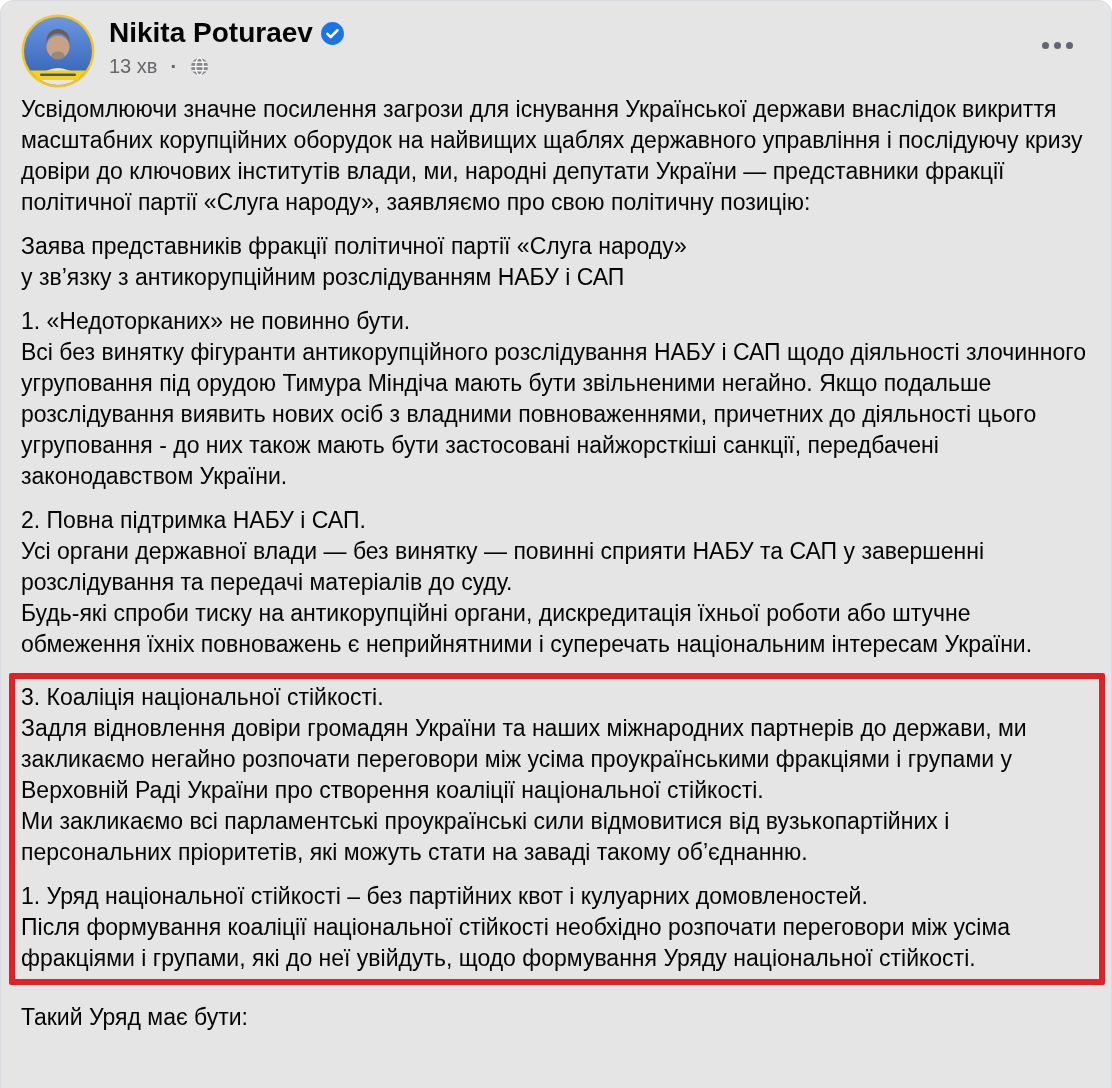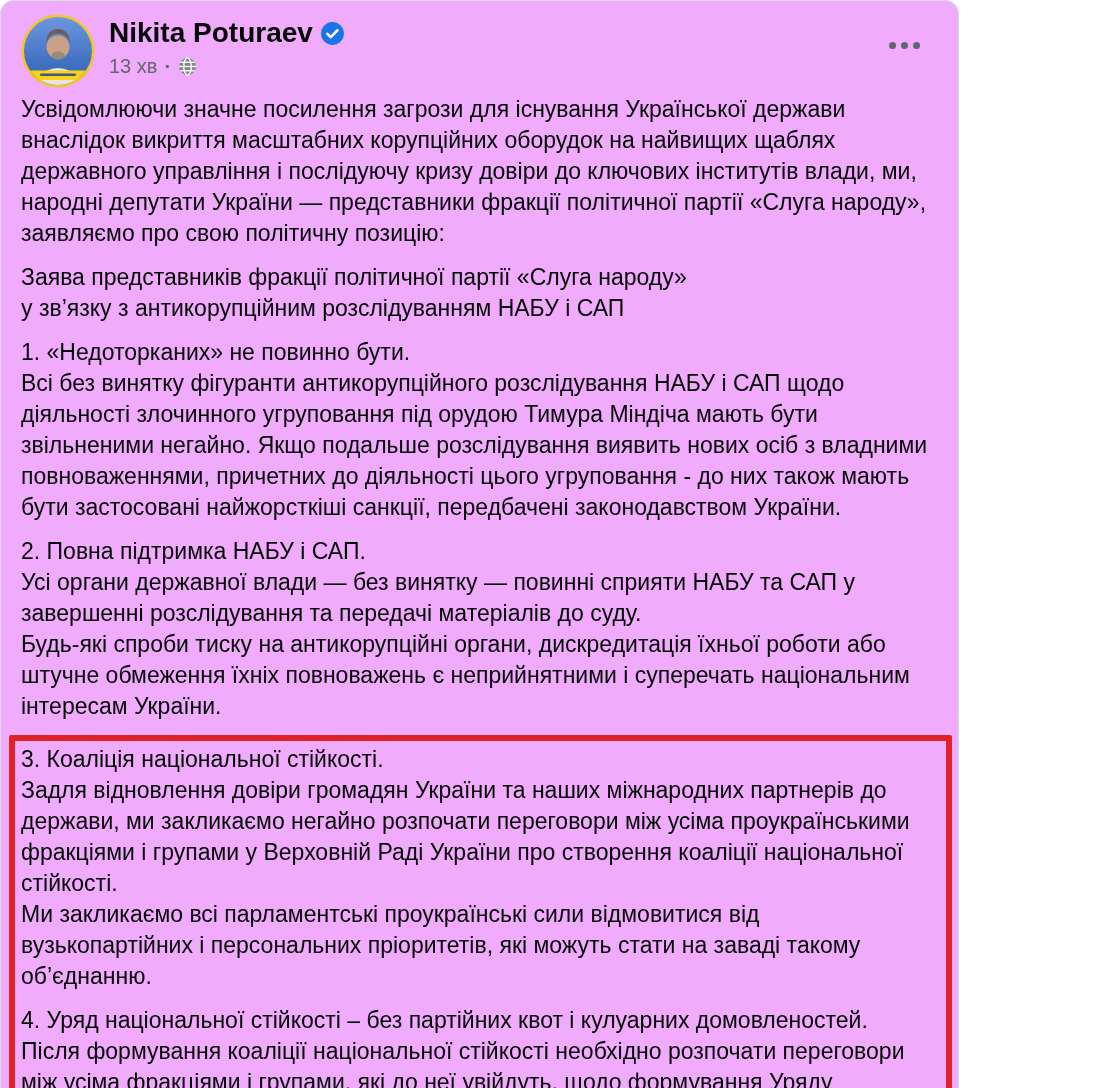--- a/index.html
+++ b/index.html
@@ -10,43 +10,43 @@
     --avatar-ring:#f3c623;
   }
   *{margin:0;padding:0;box-sizing:border-box;}
   html,body{background:#fff;}
   body{
     width:1112px;height:1088px;overflow:hidden;
     font-family:"Liberation Sans","DejaVu Sans",sans-serif;
     color:var(--text-primary);
   }
   .card{
-    width:959px;height:1088px;
-    background:#f0abfc;
+    width:1112px;height:1088px;
+    background:#e5e5e5;
     border:1px solid #d9dbe0;border-bottom:none;
     border-radius:14px 14px 0 0;
   }
   
   .post-header{
     display:flex;align-items:flex-start;
     padding:13px 18px 6px 20px;
   }
   .avatar{
     width:74px;height:74px;flex:0 0 74px;
     border-radius:50%;cursor:pointer;
   }
   .header-text{margin-left:14px;padding-top:2px;}
   .name-row{display:flex;align-items:center;}
   .author{
     font-size:28px;font-weight:700;line-height:34px;
     color:var(--text-primary);cursor:pointer;
   }
   .verified{margin-left:7px;display:inline-flex;}
   .meta-row{
-    display:flex;align-items:center;gap:7px;
+    display:flex;align-items:center;gap:13px;
     margin-top:5px;
     font-size:20px;color:var(--text-secondary);
   }
   .meta-row .timestamp{cursor:pointer;}
   .meta-sep{font-weight:700;}
   .more-btn{
     margin-left:auto;margin-right:12px;margin-top:20px;
     display:flex;gap:5px;align-items:center;
     padding:8px;border-radius:50%;cursor:pointer;
   }
@@ -148,20 +148,20 @@
 Всі без винятку фігуранти антикорупційного розслідування НАБУ і САП щодо діяльності злочинного угруповання під орудою Тимура Міндіча мають бути звільненими негайно. Якщо подальше розслідування виявить нових осіб з владними повноваженнями, причетних до діяльності цього угруповання - до них також мають бути застосовані найжорсткіші санкції, передбачені законодавством України.</p>
 
     <p class="post-paragraph">2. Повна підтримка НАБУ і САП.
 Усі органи державної влади — без винятку — повинні сприяти НАБУ та САП у завершенні розслідування та передачі матеріалів до суду.
 Будь-які спроби тиску на антикорупційні органи, дискредитація їхньої роботи або штучне обмеження їхніх повноважень є неприйнятними і суперечать національним інтересам України.</p>
 
     <div class="highlight-box">
       <p class="post-paragraph">3. Коаліція національної стійкості.
 Задля відновлення довіри громадян України та наших міжнародних партнерів до держави, ми закликаємо негайно розпочати переговори між усіма проукраїнськими фракціями і групами у Верховній Раді України про створення коаліції національної стійкості.
 Ми закликаємо всі парламентські проукраїнські сили відмовитися від вузькопартійних і персональних пріоритетів, які можуть стати на заваді такому об’єднанню.</p>
-      <p class="post-paragraph">4. Уряд національної стійкості – без партійних квот і кулуарних домовленостей.
+      <p class="post-paragraph">1. Уряд національної стійкості – без партійних квот і кулуарних домовленостей.
 Після формування коаліції національної стійкості необхідно розпочати переговори між усіма фракціями і групами, які до неї увійдуть, щодо формування Уряду національної стійкості.</p>
     </div>
 
     <p class="post-paragraph after-highlight">Такий Уряд має бути:</p>
 
   </div>
 </div>
 
 </body></html>

